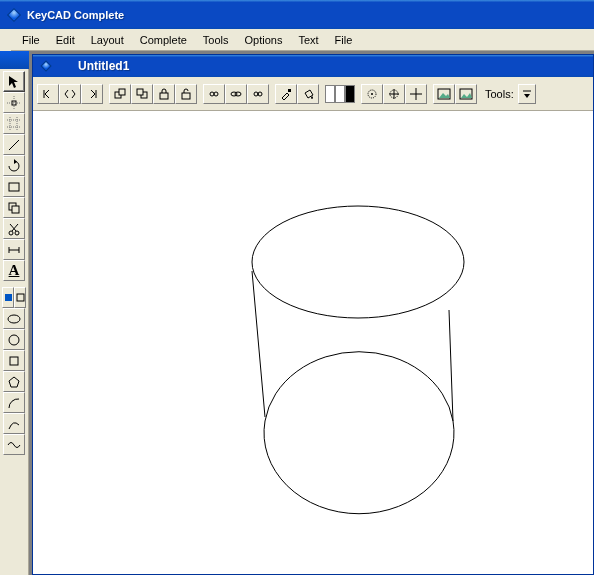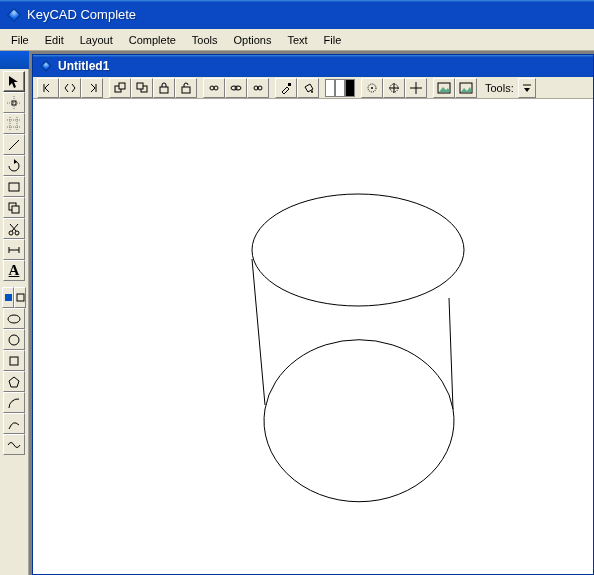--- a/index.html
+++ b/index.html
@@ -15,28 +15,29 @@
 }
 .title-bar {
   height: 29px;
   background: linear-gradient(to bottom, #3c8cde 0%, #0a49c3 8%, #0a49c3 92%, #074ab3 100%);
   display: flex;
   align-items: center;
   padding: 0 6px;
   color: #fff;
 }
 .title-bar .app-icon { width: 16px; height: 16px; margin-right: 5px; display:flex; align-items:center; justify-content:center; }
-.title-bar .title-text { font-weight: normal; font-size: 13px; text-shadow: 1px 1px 1px rgba(0,0,0,0.3); }
+.title-bar .title-text { font-weight: bold; font-size: 11px; text-shadow: 1px 1px 1px rgba(0,0,0,0.3); }
 .menu-bar {
   height: 22px;
   background: #ece9d8;
   display: flex;
   align-items: center;
   padding: 0 3px;
   border-bottom: 1px solid #aca899;
+  margin-left: 11px;
 }
 .menu-item { padding: 2px 8px; cursor: default; }
 .client-row { display: flex; flex: 1; min-height: 0; }
 .tool-palette {
   width: 29px;
   background: #ece9d8;
   border-right: 1px solid #aca899;
   display: flex;
   flex-direction: column;
   align-items: center;
@@ -72,25 +73,26 @@
   position: absolute; left: 3px; top: 3px; right: 0; bottom: 0;
   background: #fff;
   border: 1px solid #003399;
   display: flex; flex-direction: column;
 }
 .doc-title {
   height: 22px;
   background: linear-gradient(to bottom, #3c8cde 0%, #0a49c3 10%, #0a49c3 90%, #074ab3 100%);
   display: flex; align-items: center; padding: 0 6px;
   color: #fff;
+  gap: 20px;
 }
 .doc-title .app-icon { width: 14px; height: 14px; margin-right: 5px; display:flex; align-items:center; justify-content:center;}
 .doc-title .doc-title-text { font-weight: bold; font-size: 12px; text-shadow: 1px 1px 1px rgba(0,0,0,.3); }
 .doc-toolbar {
-  height: 22px;
+  height: 34px;
   background: #ece9d8;
   border-bottom: 1px solid #aca899;
   display: flex; align-items: center; padding: 0 4px; gap: 2px;
 }
 .tb-group { display:flex; gap:0; margin-right:4px; }
 .tb-btn {
   width: 22px; height: 20px;
   background:#ece9d8;
   border:1px solid #fff;
   border-right-color:#808080; border-bottom-color:#808080;

